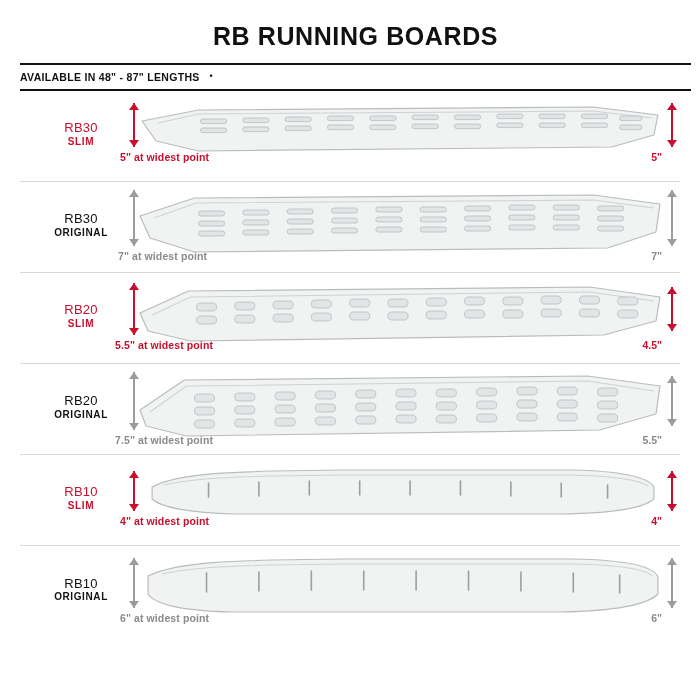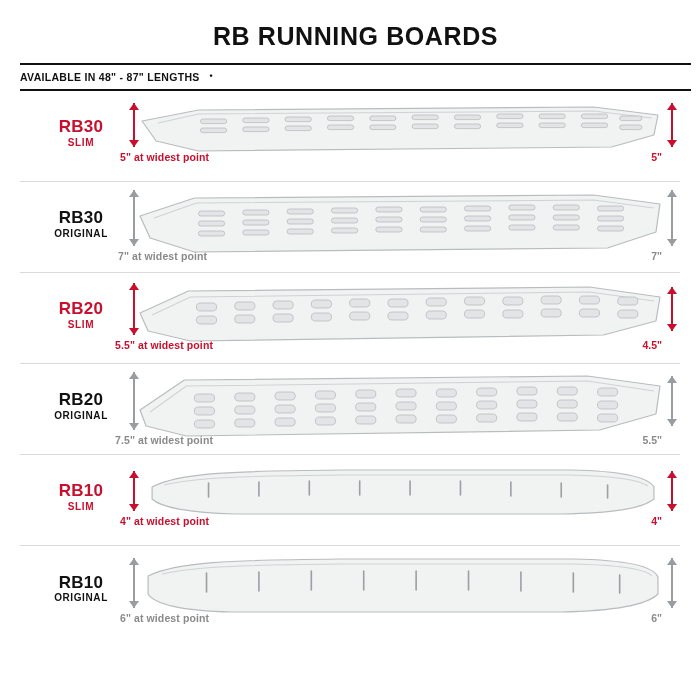--- a/index.html
+++ b/index.html
@@ -61,22 +61,22 @@
 
   .label-block {
     position: absolute;
     left: 22px;
     top: 50%;
     transform: translateY(-60%);
     text-align: center;
     width: 78px;
   }
   .label-model {
-    font-size: 17px;
-    font-weight: bold;
+    font-size: 13px;
+    font-weight: normal;
     line-height: 1.05;
     letter-spacing: 0.2px;
   }
   .label-variant {
     font-size: 10px;
     font-weight: bold;
     letter-spacing: 0.6px;
     margin-top: 1px;
   }
   .red { color: #c8102e; }

